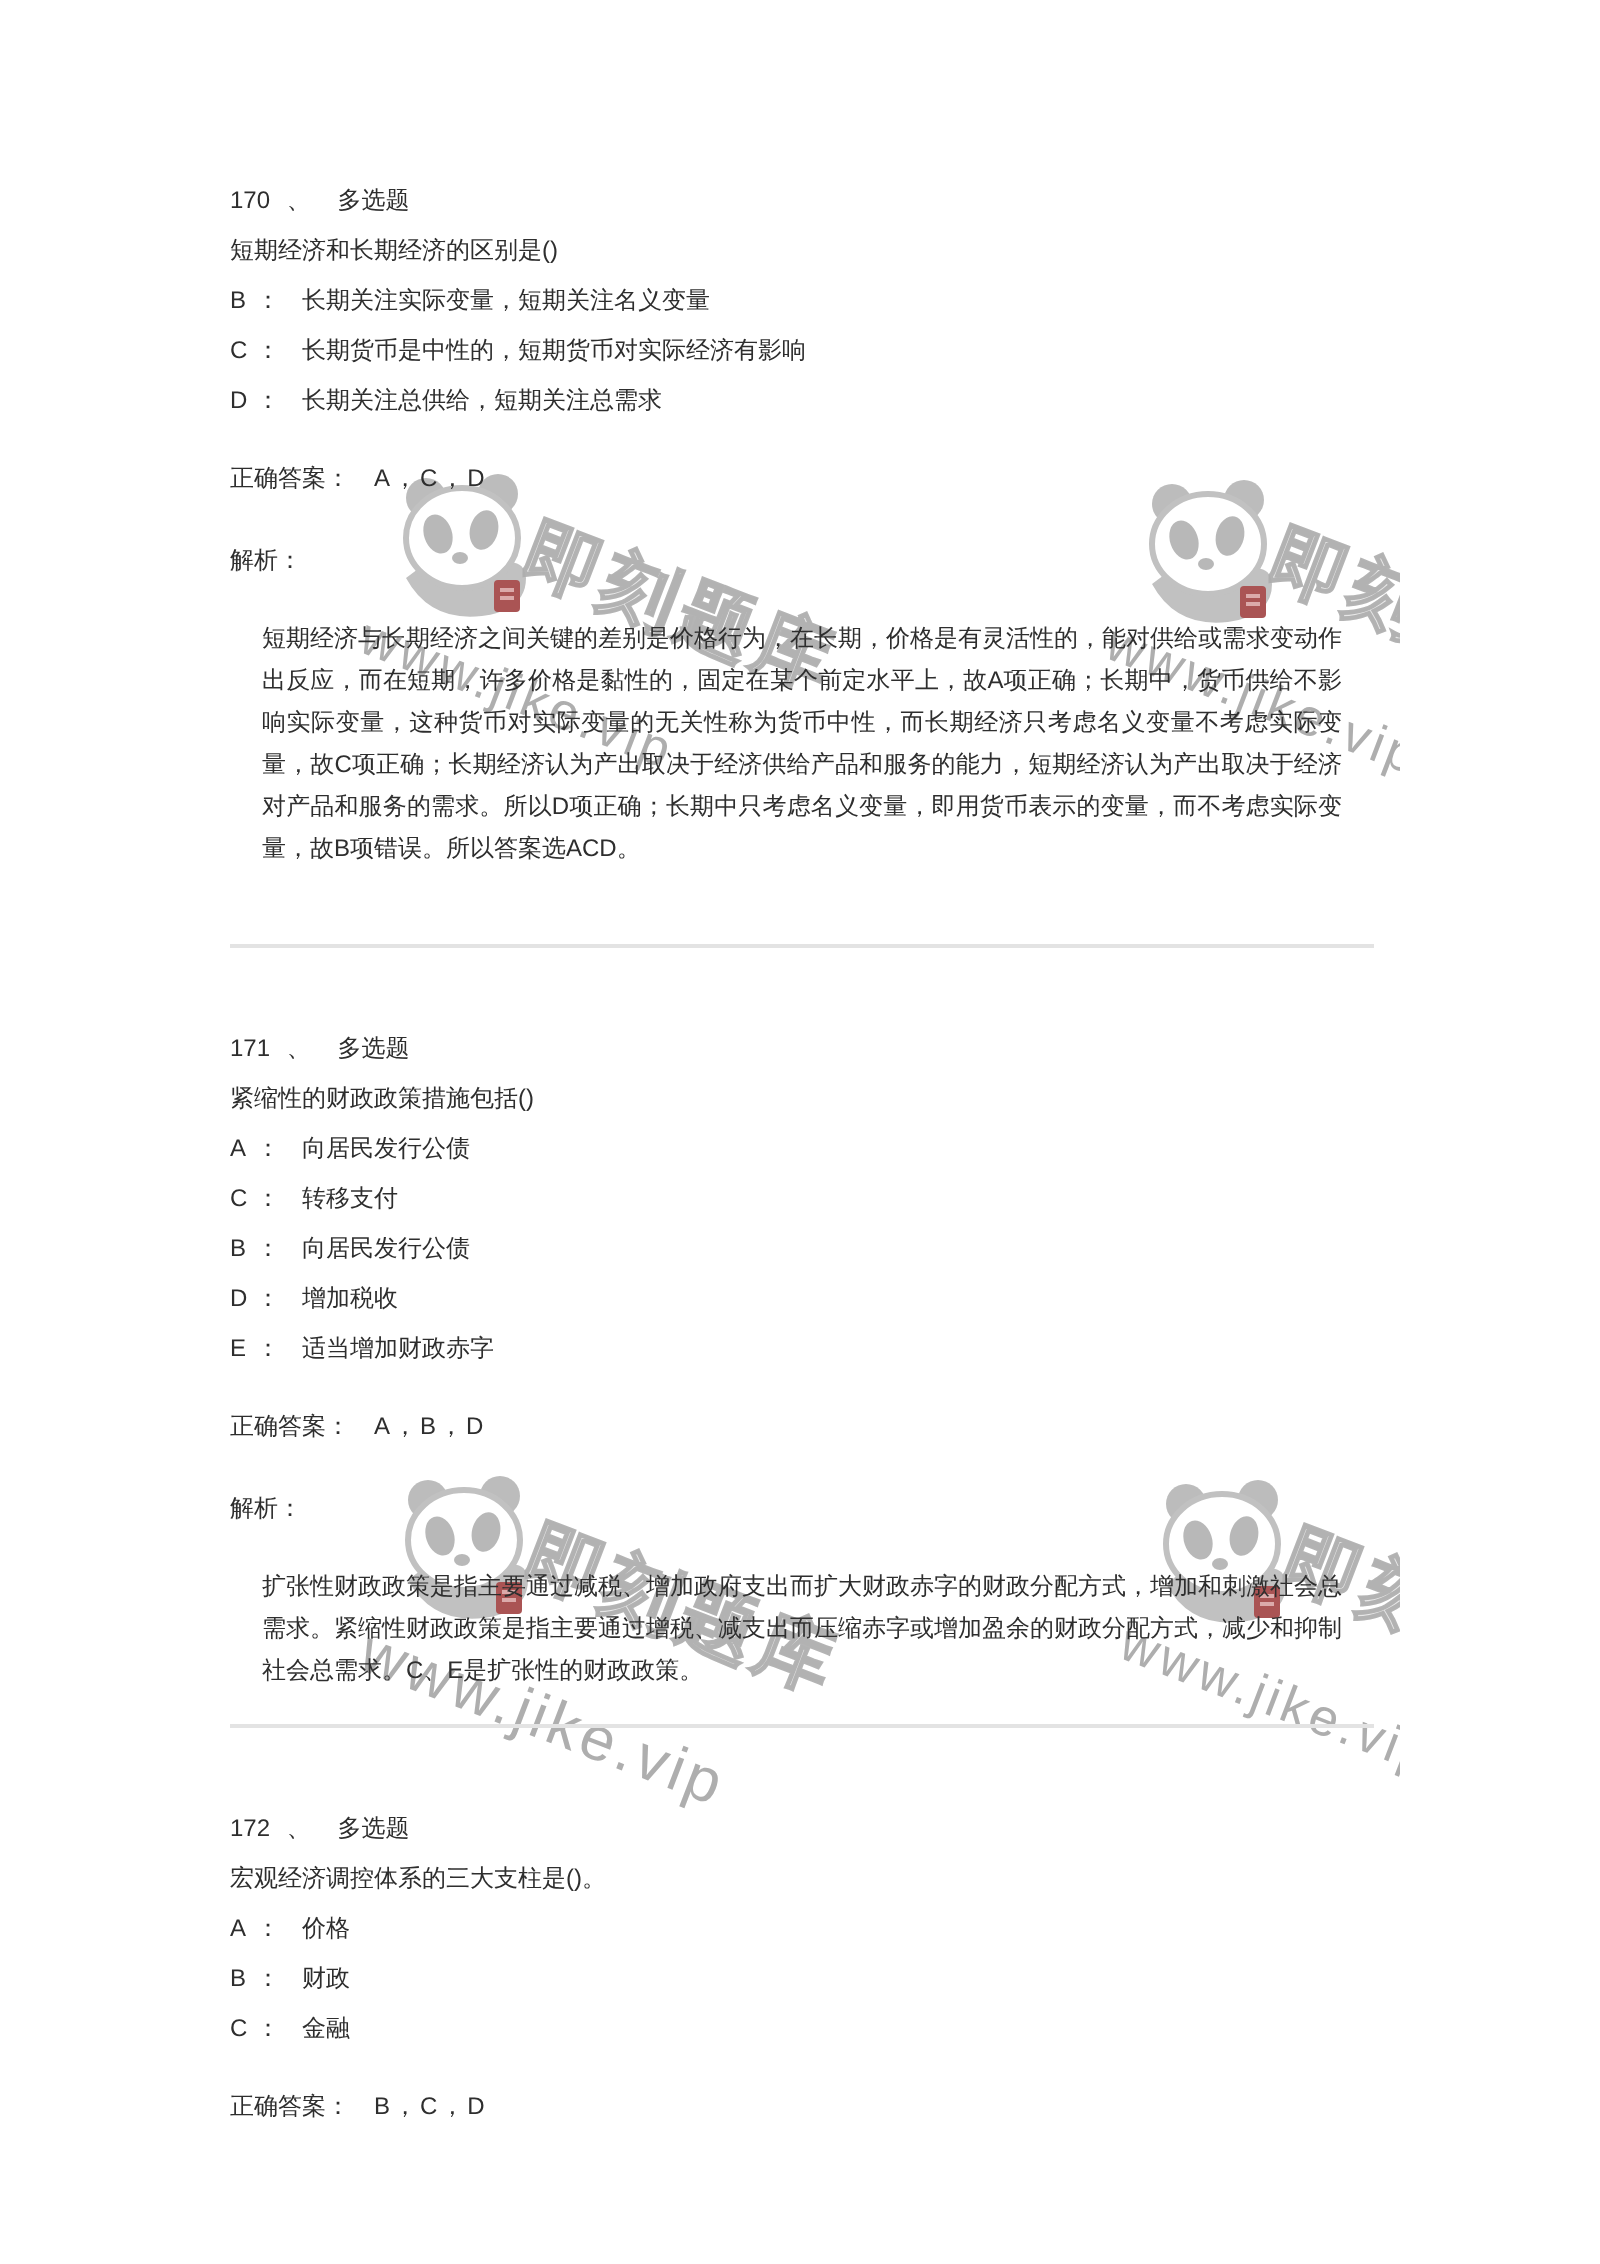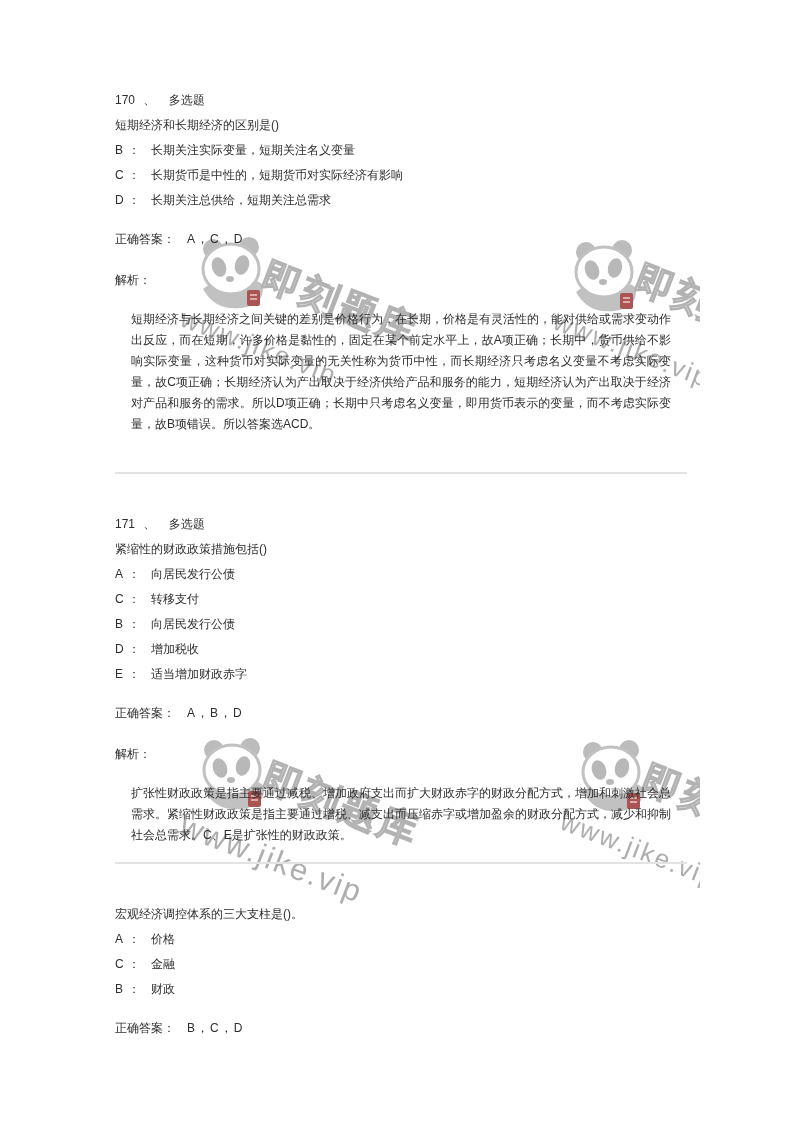--- a/index.html
+++ b/index.html
@@ -214,30 +214,35 @@
         <span>正确答案：</span><span class="answer-values">A，B，D</span>
       </div>
 
       <div class="analysis-label">解析：</div>
       <p class="analysis-text analysis-h171">扩张性财政政策是指主要通过减税、增加政府支出而扩大财政赤字的财政分配方式，增加和刺激社会总需求。紧缩性财政政策是指主要通过增税、减支出而压缩赤字或增加盈余的财政分配方式，减少和抑制社会总需求。C、E是扩张性的财政政策。</p>
     </section>
 
     <div class="divider"></div>
 
     <section>
+      <div class="q-header">
+        <span class="q-number">172</span>
+        <span class="q-mark">、</span>
+        <span class="q-type">多选题</span>
+      </div>
       <div class="q-stem">宏观经济调控体系的三大支柱是()。</div>
 
       <div class="option">
         <span class="opt-letter">A</span><span class="opt-colon">：</span><span class="opt-text">价格</span>
       </div>
       <div class="option">
+        <span class="opt-letter">B</span><span class="opt-colon">：</span><span class="opt-text">财政</span>
+      </div>
+      <div class="option">
         <span class="opt-letter">C</span><span class="opt-colon">：</span><span class="opt-text">金融</span>
-      </div>
-      <div class="option">
-        <span class="opt-letter">B</span><span class="opt-colon">：</span><span class="opt-text">财政</span>
       </div>
 
       <div class="answer-row">
         <span>正确答案：</span><span class="answer-values">B，C，D</span>
       </div>
     </section>
 
   </div>
 </div>
 

